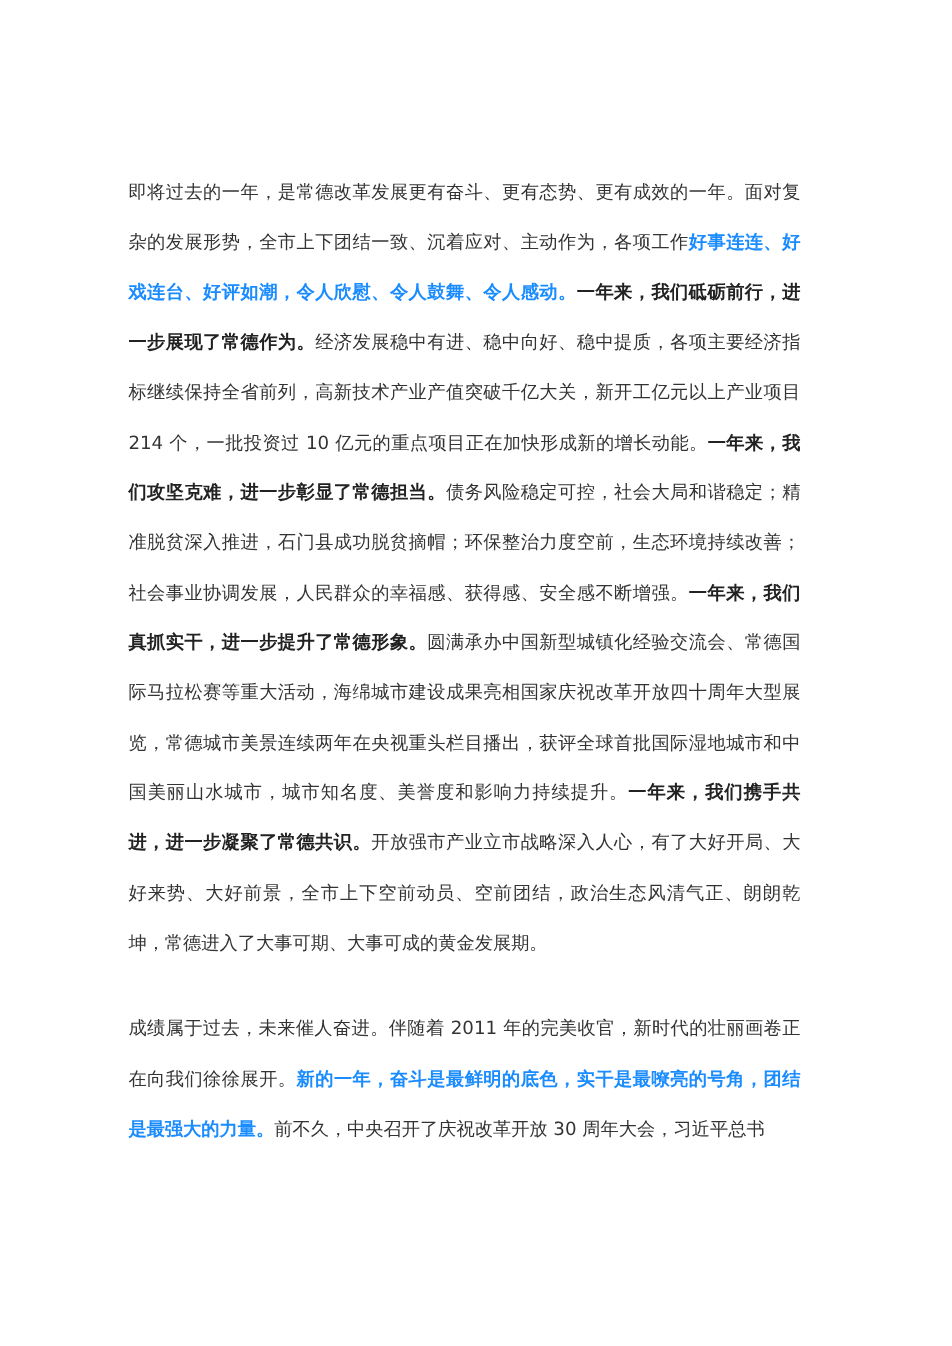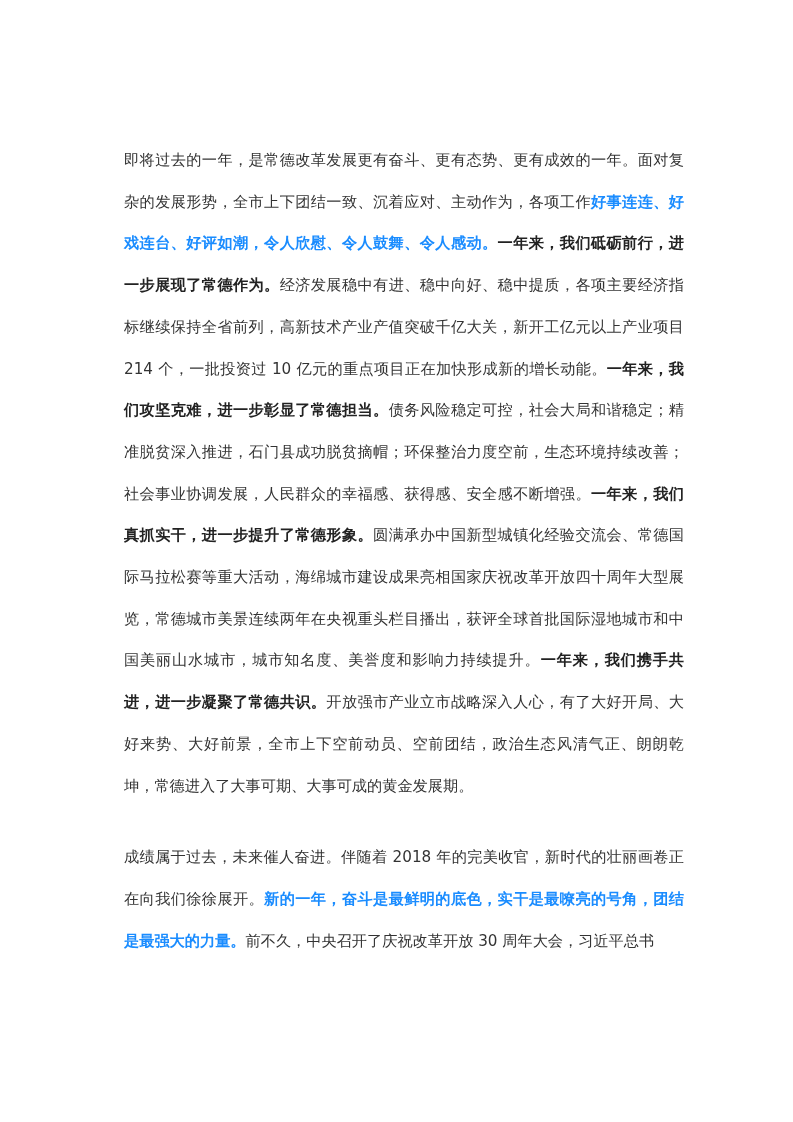--- a/index.html
+++ b/index.html
@@ -1,27 +1,27 @@
 <!DOCTYPE html>
 <html><head>
 <meta charset="utf-8">
 <style>
   html, body { margin: 0; padding: 0; background: #ffffff; }
   body { width: 793px; height: 1122px; position: relative; overflow: hidden; }
   .page {
-    position: absolute; left: 124px; top: 140px; width: 560px;
+    position: absolute; left: 107px; top: 140px; width: 560px;
     font-family: "DejaVu Sans", "Liberation Sans", sans-serif;
     font-size: 15.2px; line-height: 41.7px; color: #333333;
     text-align: justify; text-justify: inter-character;
   }
   .para { margin: 0; }
   .gap { height: 30px; }
   .blue { color: #1a8cff; font-weight: bold; }
   .bold { color: #222222; font-weight: bold; }
 </style>
 </head>
 <body>
 
 <div class="page">
   <p class="para"><span>即将过去的一年，是常德改革发展更有奋斗、更有态势、更有成效的一年。面对复杂的发展形势，全市上下团结一致、沉着应对、主动作为，各项工作</span><span class="blue">好事连连、好戏连台、好评如潮，令人欣慰、令人鼓舞、令人感动。</span><span class="bold">一年来，我们砥砺前行，进一步展现了常德作为。</span><span>经济发展稳中有进、稳中向好、稳中提质，各项主要经济指标继续保持全省前列，高新技术产业产值突破千亿大关，新开工亿元以上产业项目 214 个，一批投资过 10 亿元的重点项目正在加快形成新的增长动能。</span><span class="bold">一年来，我们攻坚克难，进一步彰显了常德担当。</span><span>债务风险稳定可控，社会大局和谐稳定；精准脱贫深入推进，石门县成功脱贫摘帽；环保整治力度空前，生态环境持续改善；社会事业协调发展，人民群众的幸福感、获得感、安全感不断增强。</span><span class="bold">一年来，我们真抓实干，进一步提升了常德形象。</span><span>圆满承办中国新型城镇化经验交流会、常德国际马拉松赛等重大活动，海绵城市建设成果亮相国家庆祝改革开放四十周年大型展览，常德城市美景连续两年在央视重头栏目播出，获评全球首批国际湿地城市和中国美丽山水城市，城市知名度、美誉度和影响力持续提升。</span><span class="bold">一年来，我们携手共进，进一步凝聚了常德共识。</span><span>开放强市产业立市战略深入人心，有了大好开局、大好来势、大好前景，全市上下空前动员、空前团结，政治生态风清气正、朗朗乾坤，常德进入了大事可期、大事可成的黄金发展期。</span></p>
   <div class="gap"></div>
-  <p class="para"><span>成绩属于过去，未来催人奋进。伴随着 2018 年的完美收官，新时代的壮丽画卷正在向我们徐徐展开。</span><span class="blue">新的一年，奋斗是最鲜明的底色，实干是最嘹亮的号角，团结是最强大的力量。</span><span>前不久，中央召开了庆祝改革开放 30 周年大会，习近平总书</span></p>
+  <p class="para"><span>成绩属于过去，未来催人奋进。伴随着 2011 年的完美收官，新时代的壮丽画卷正在向我们徐徐展开。</span><span class="blue">新的一年，奋斗是最鲜明的底色，实干是最嘹亮的号角，团结是最强大的力量。</span><span>前不久，中央召开了庆祝改革开放 30 周年大会，习近平总书</span></p>
 </div>
 
 </body></html>

